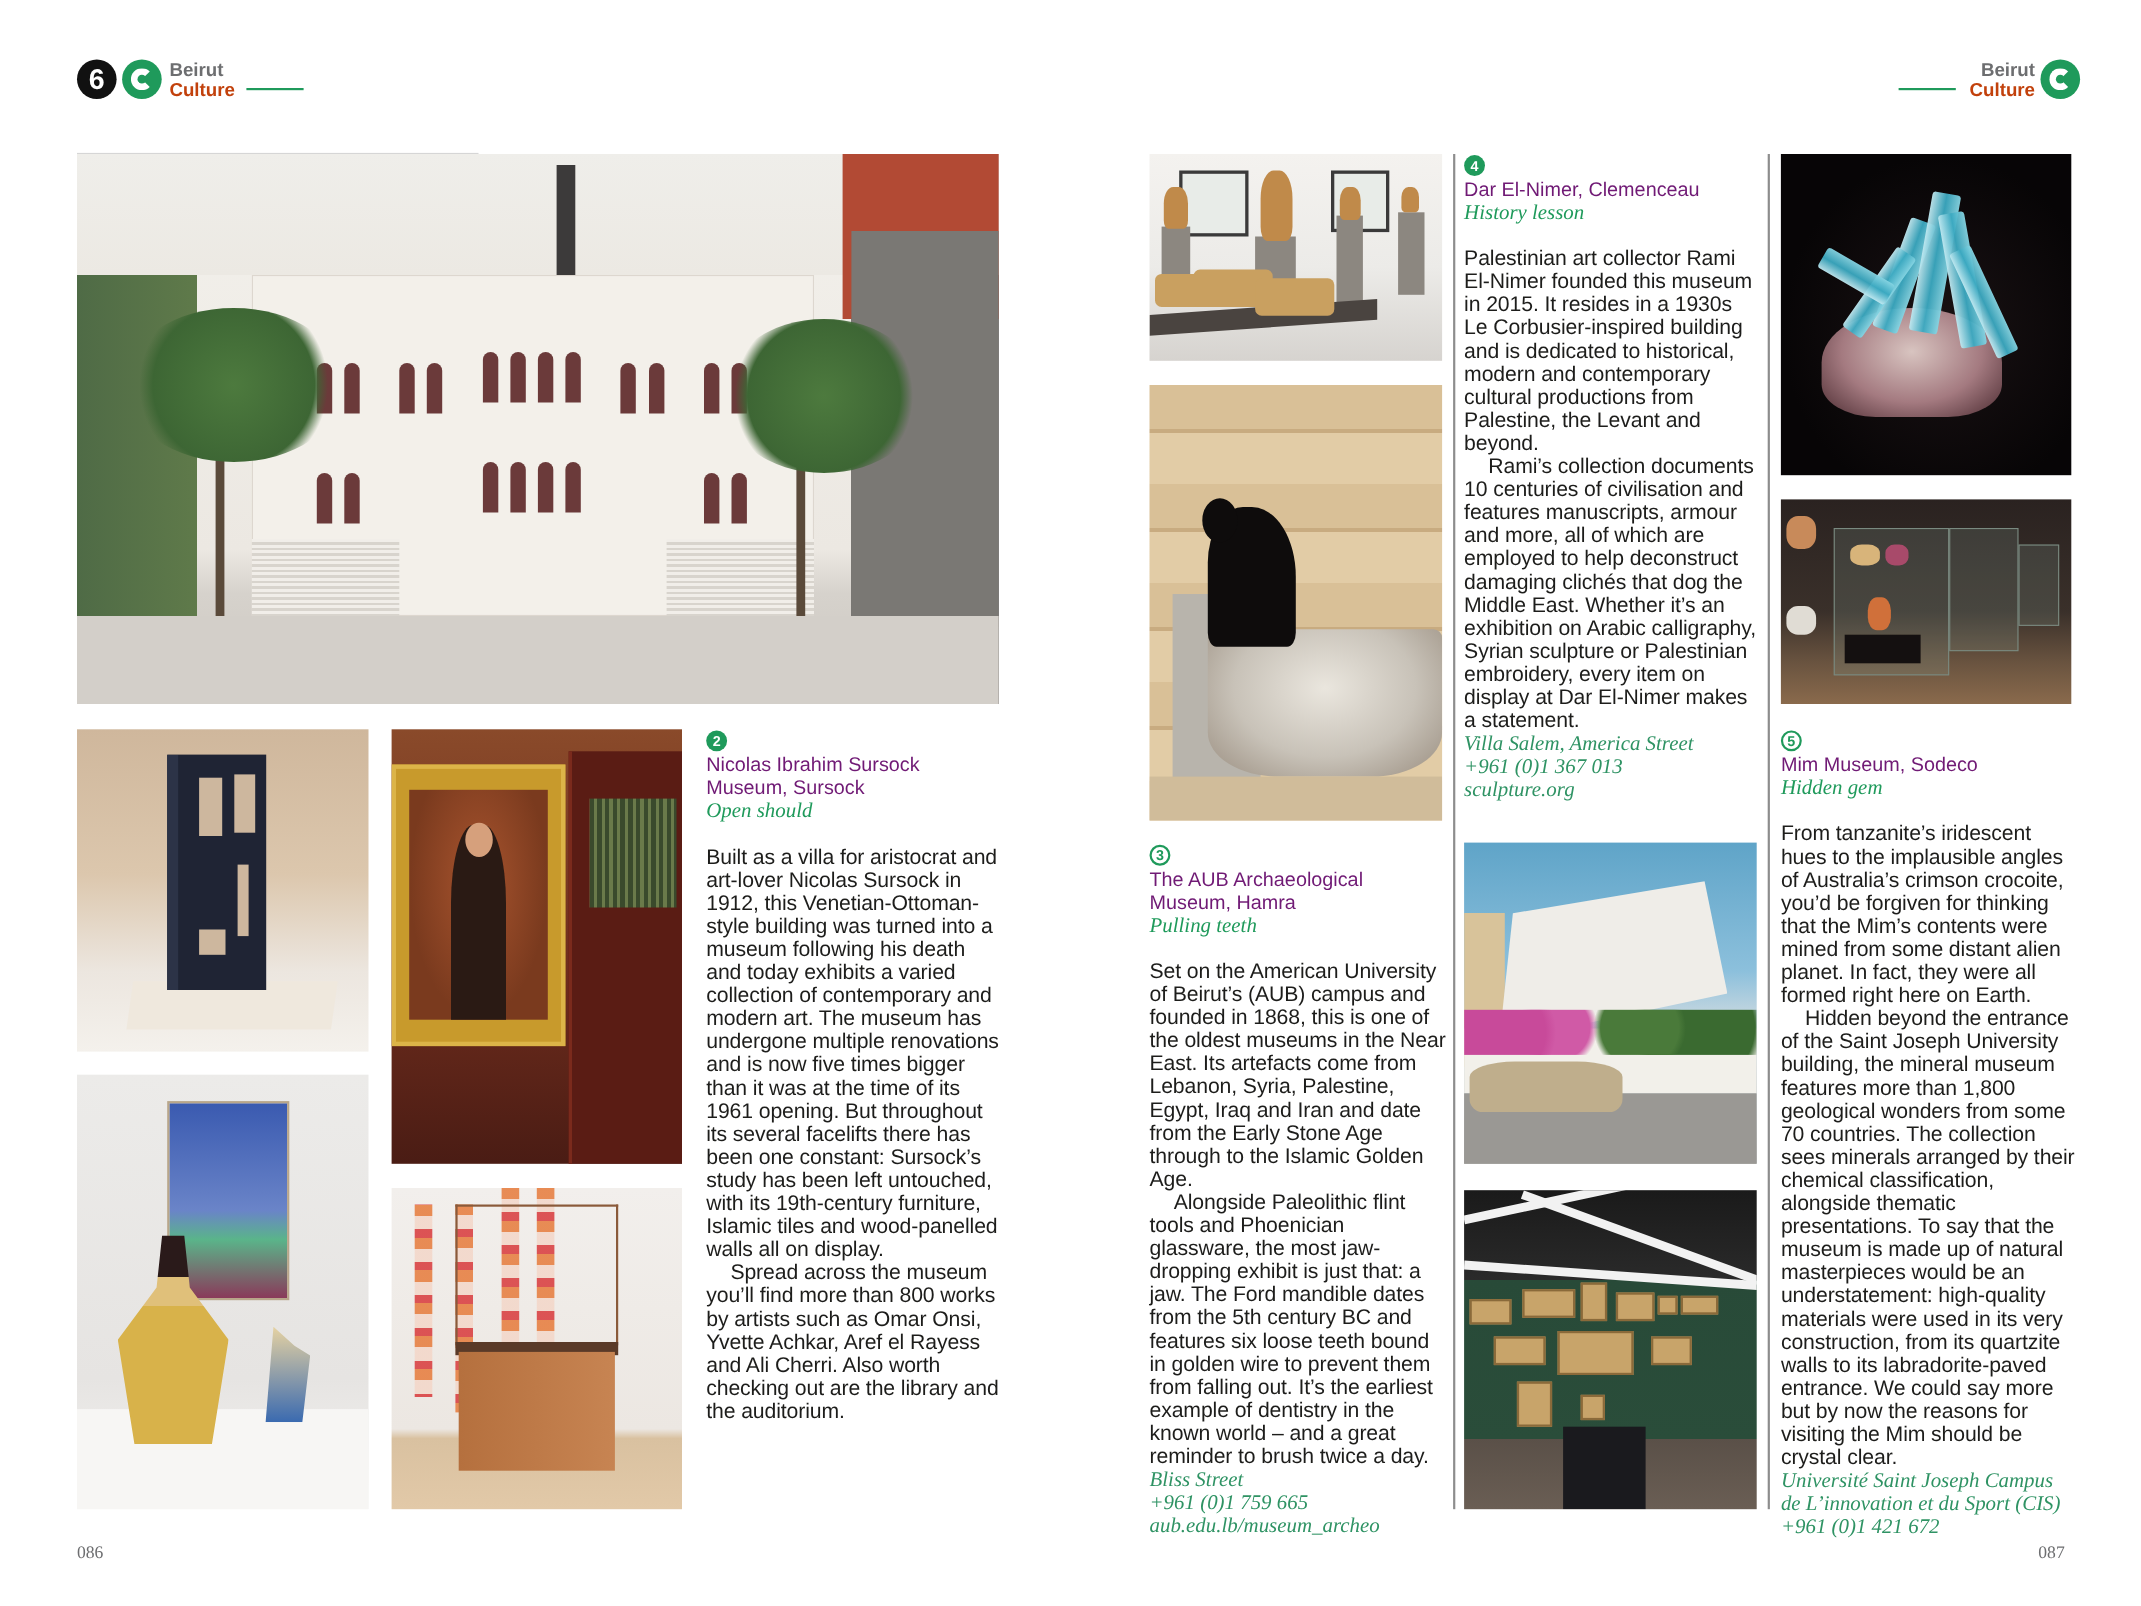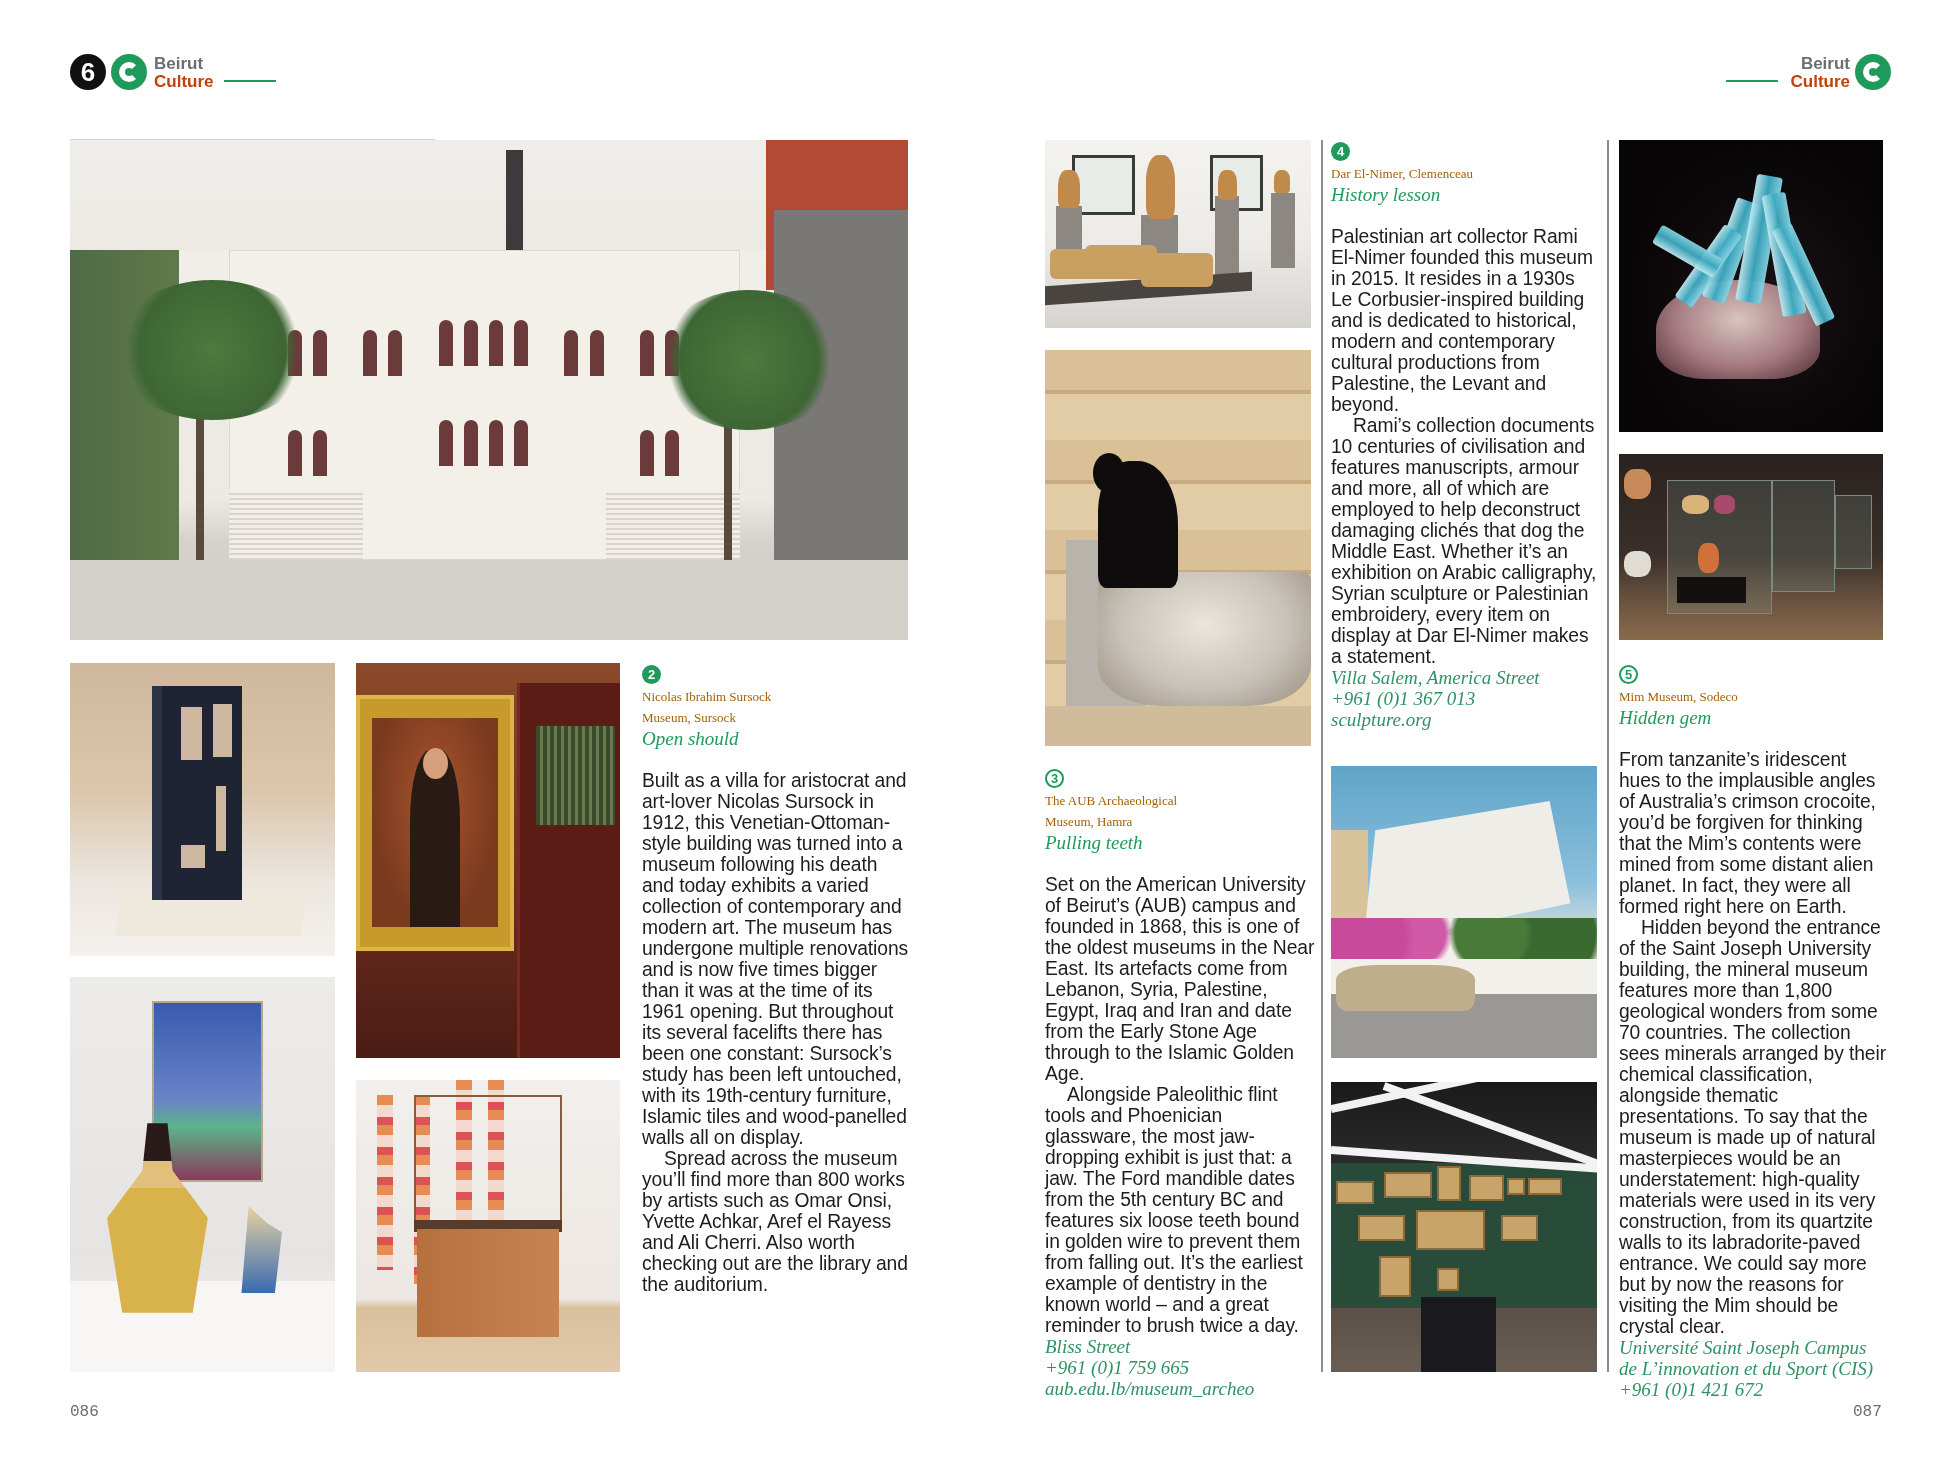--- a/index.html
+++ b/index.html
@@ -98,31 +98,31 @@
   .ph-gallery .beam { position: absolute; height: 8px; background: #f2f2f2; transform-origin: left center; }
   .ph-gallery .art { position: absolute; background: #c8a46a; border: 2px solid #8a6a3a; }
   .ph-gallery .vit { position: absolute; left: 34%; top: 74%; width: 28%; height: 26%; background: #1a1a1e; }
 
   
   .col { position: absolute; font-size: 17.4px; line-height: 21px; }
   .marker { display: inline-block; width: 19px; height: 19px; border-radius: 50%; font-family: "Liberation Sans", sans-serif;
     font-weight: bold; font-size: 13px; line-height: 19px; text-align: center; margin-bottom: 2px; }
   .marker.filled { background: #1f9a5b; color: #fff; }
   .marker.outline { border: 2px solid #1f9a5b; color: #1f9a5b; line-height: 15px; }
-  .venue { font-family: Liberation Serif, serif; font-size: 13px; line-height: 21px; color: #a16207; }
+  .venue { font-family: Liberation Sans, sans-serif; font-size: 18px; line-height: 21px; color: #701a75; }
   .kicker { font-family: "Liberation Serif", serif; font-style: italic; font-size: 19px; line-height: 21px; color: #1f9a5b; }
   .body { font-family: Liberation Sans, sans-serif; font-size: 19.3px; line-height: 21px; margin-top: 21px; letter-spacing: -0.1px; }
   .body p { margin: 0; }
   .body p + p { text-indent: 22px; }
   .info { font-family: "Liberation Serif", serif; font-style: italic; font-size: 19px; line-height: 21px; color: #2f9364; }
   .info div { white-space: nowrap; }
 
   .divider { position: absolute; width: 2px; background: #8d8d8d; }
 
-  .folio { position: absolute; font-family: Liberation Mono, monospace; font-size: 16px; color: #6d6e70; }
+  .folio { position: absolute; font-family: Liberation Serif, serif; font-size: 16px; color: #6d6e70; }
   .top-rule { position: absolute; height: 1px; background: #d6d6d6; }
 </style>
 </head>
 <body>
 
 <div class="num-badge" style="left:70px; top:54px;">6</div>
 <div class="sec-badge" style="left:111px; top:54px;">
     <span>C</span>
   </div>
 <div class="hdr-text" style="left:154px; top:55px;">

